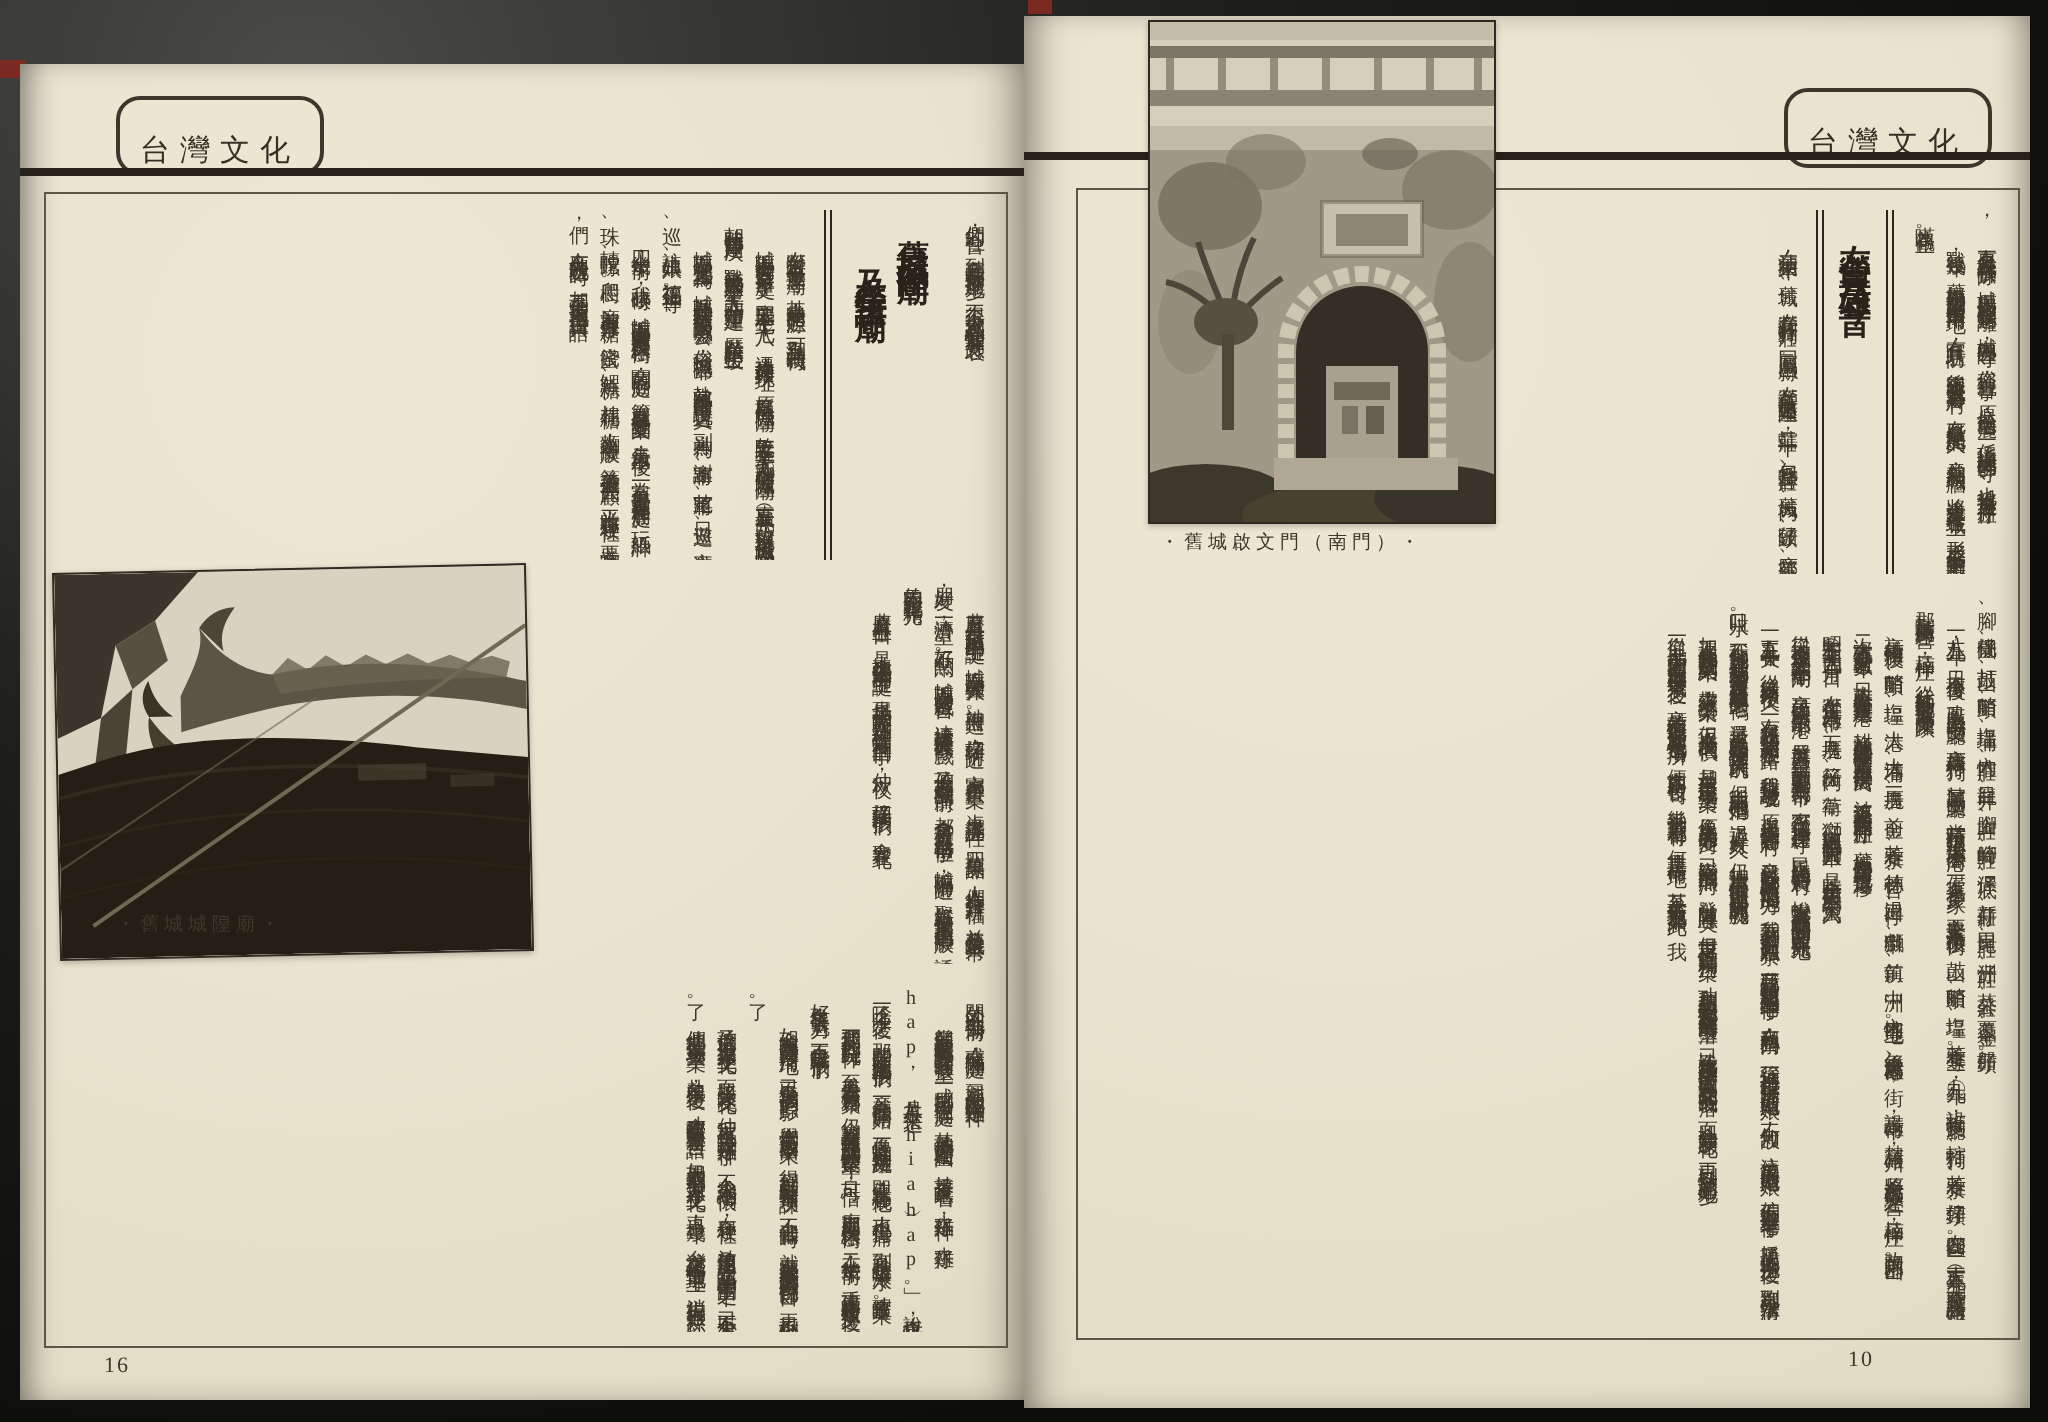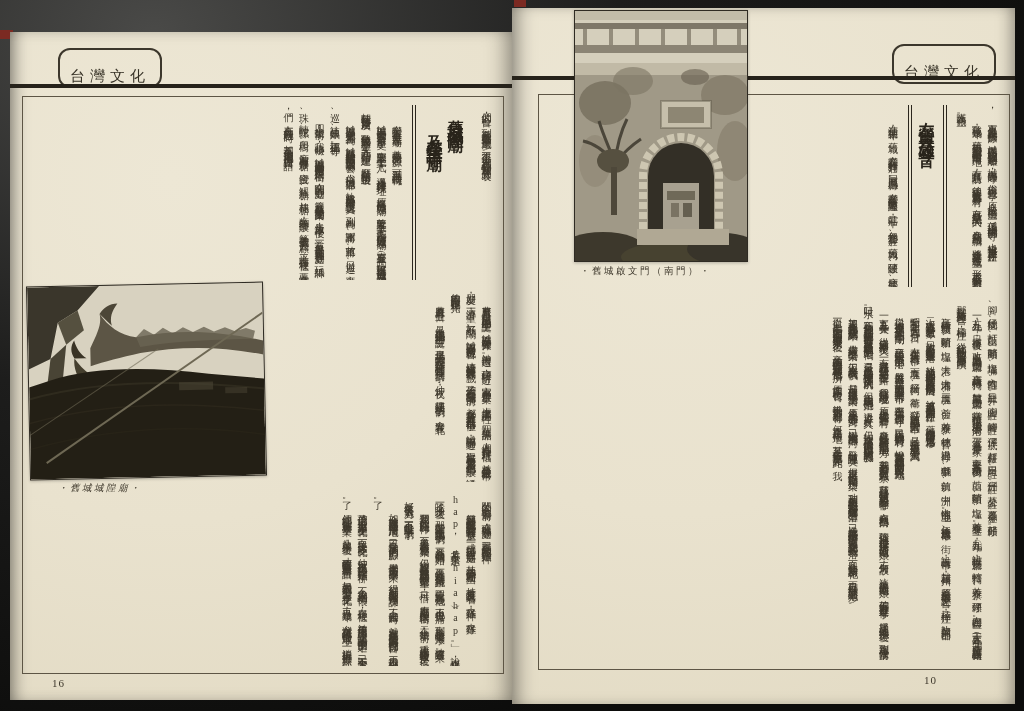--- a/index.html
+++ b/index.html
@@ -149,21 +149,21 @@
       <path d="M0,112 C60,96 140,94 235,106" stroke="#3b3526" stroke-width="2" fill="none" opacity=".55"></path>
       <path d="M0,136 C70,118 150,116 235,128" stroke="#352f22" stroke-width="1.5" fill="none" opacity=".45"></path>
       <path d="M0,162 C80,142 160,140 235,152" stroke="#302a1e" stroke-width="1.5" fill="none" opacity=".35"></path>
       <rect x="150" y="98" width="34" height="8" fill="#4a4434" opacity=".6"></rect>
       <rect x="196" y="104" width="22" height="6" fill="#4a4434" opacity=".5"></rect>
 
       <line x1="16" y1="176" x2="235" y2="30" stroke="#6e6854" stroke-width="2"></line>
       <line x1="0" y1="148" x2="130" y2="64" stroke="#6e6854" stroke-width="1" opacity=".6"></line>
     </svg>
   </div>
-  <div class="caption" style="left:48px; top:450px;font-style:italic;">・舊城城隍廟・</div>
+  <div class="caption" style="left:48px; top:424px;">・舊城城隍廟・</div>
 
   <div class="v-text" style="left:262px; top:254px; width:222px; height:196px;">
     <p>農曆五月十二日是城隍爺的生誕。城隍廟鼓聲大作，神輿出巡。埤仔頭附近，家家戶戶置供桌，桌上擺滿了三牲、四菓等供品。人們持香拜拜祈福，並焚燒金銀冥幣，然後宴請親朋好友，濟濟一堂，好不熱鬧。城隍廟庭搭起戲台，連續排演好幾天歌仔戲。孩子們在每場戲開演前，都會拿椅子放在戲台前佔位子。城隍廟附近，聚集好幾十個形形色色的攤販，誘惑着孩子們把所有的零用錢花得精光。</p>
     <p>農曆八月十五日，是土地公福德正神的生誕，也是孩子們「關水雞仔神（招青蛙神）」的日子。仲秋夜，埤仔頭的孩子們，會聚在北</p>
   </div>
 
   <div class="v-text" style="left:22px; top:462px; width:462px; height:172px;">
     <p class="cont">門外的土地公廟前，或在城隍廟庭，興高采烈地「關水雞仔神」。</p>
     <p>幾個願意被催眠而變為青蛙的孩童，成一排閉目坐在廟庭。其他孩子們站在周圍，持香反覆唸着：「水雞仔神，水雞仔hap，八月十五來這（chia）hap」。說也奇怪，唸了一陣子之後，那些閉眼坐在地上的孩子們，竟然會一個個開始，像青蛙一樣到處跳躍，即使點香燒他，也不覺得痛，直到臉上被噴了冷水，才會醒過來。</p>
     <p>我們那一代的兒時玩伴，至今只要有機會相聚，仍會談起昔在城隍廟庭玩耍的快樂童年。只可惜，廟庭那兩棵大榕樹，在二十幾年前，重建廟宇時被砍掉之後，城隍廟庭便好像失去了魅力，不再能吸引孩子們了。</p>

